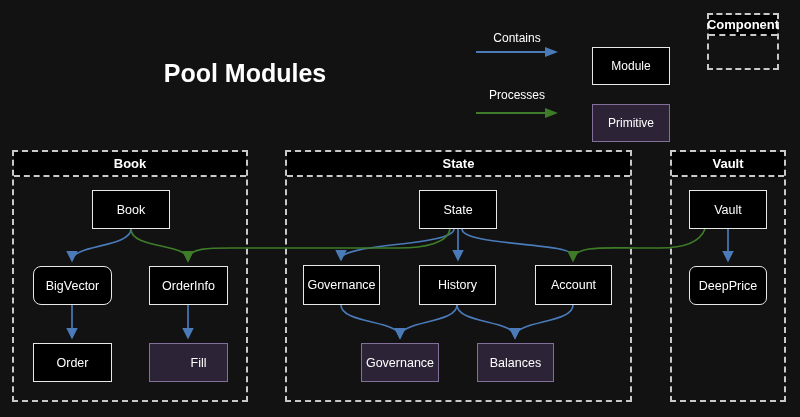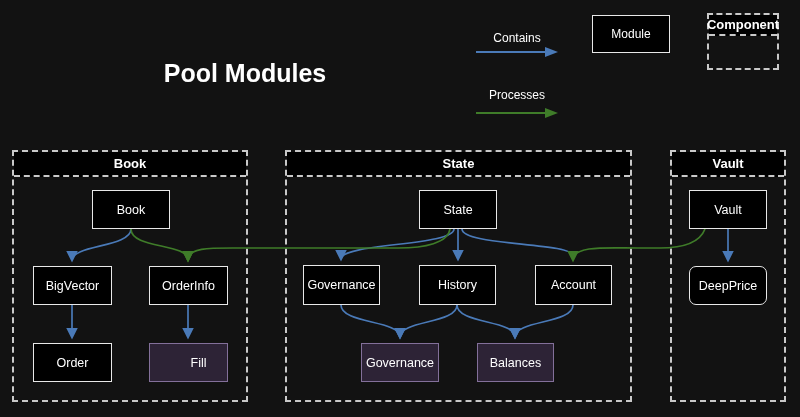--- a/index.html
+++ b/index.html
@@ -40,20 +40,21 @@
     font-size: 12px;
     color: var(--text);
   }
   .legend-arrow { position: absolute; width: 84px; height: 12px; }
   .legend-swatch {
     position: absolute;
     width: 78px; height: 38px;
     display: flex; align-items: center; justify-content: center;
     font-size: 12px;
     color: var(--text);
+    margin-top: 32px;
   }
   .swatch-module { background: var(--node-fill); border: 1.5px solid var(--node-border); }
   .swatch-primitive { background: var(--prim-fill); border: 1.5px solid var(--prim-border); }
   .legend-component {
     position: absolute;
     left: 707px; top: 13px; width: 72px; height: 57px;
     border: 2px dashed var(--cont-border);
   }
   .legend-component-header {
     height: 21px;
@@ -105,20 +106,21 @@
     <path class="arrow-fill-contains" d="M 70 1 L 83 6 L 70 11 Z"></path>
   </svg>
 
   <div class="legend-label" style="left:475px; top:88px;">Processes</div>
   <svg class="legend-arrow" style="left:475px; top:107px;" viewBox="0 0 84 12">
     <line class="legend-line-processes" x1="1" y1="6" x2="71" y2="6"></line>
     <path class="arrow-fill-processes" d="M 70 1 L 83 6 L 70 11 Z"></path>
   </svg>
 
   <div class="legend-swatch swatch-module" style="left:592px; top:15px;">Module</div>
+  <div class="legend-swatch swatch-primitive" style="left:592px; top:72px;">Primitive</div>
 
   <div class="legend-component">
     <div class="legend-component-header">Component</div>
   </div>
 
   <div id="containers-layer">
       <div class="container" style="left: 12px; top: 150px; width: 236px; height: 252px;">
         <div class="container-header">Book</div>
       </div>
       <div class="container" style="left: 285px; top: 150px; width: 347px; height: 252px;">
@@ -147,21 +149,21 @@
       <path d="M 457 305 C 457 324, 400 320, 400 337" class="edge contains" marker-end="url(#arrow-contains)"></path>
       <path d="M 457 305 C 457 324, 515 320, 515 337" class="edge contains" marker-end="url(#arrow-contains)"></path>
       <path d="M 573 305 C 573 324, 515 320, 515 337" class="edge contains" marker-end="url(#arrow-contains)"></path>
       <path d="M 728 229 L 728 260" class="edge contains" marker-end="url(#arrow-contains)"></path>
       <path d="M 131 229 C 131 249, 188 243, 188 260" class="edge processes" marker-end="url(#arrow-processes)"></path>
       <path d="M 450 229 C 448 243, 425 248, 398 248 L 240 248 C 212 248, 188 247, 188 260" class="edge processes" marker-end="url(#arrow-processes)"></path>
       <path d="M 705 229 C 700 242, 683 248, 660 248 L 638 248 C 608 248, 573 245, 573 260" class="edge processes" marker-end="url(#arrow-processes)"></path>
     </svg>
   <div id="nodes-layer">
       <div class="node module" style="left: 92px; top: 190px; width: 78px; height: 39px;">Book</div>
-      <div class="node module" style="left: 33px; top: 266px; width: 79px; height: 39px;">BigVector</div>
+      <div class="node module" style="left: 33px; top: 266px; width: 79px; height: 39px; border-radius: 8px;">BigVector</div>
       <div class="node module" style="left: 149px; top: 266px; width: 79px; height: 39px;">OrderInfo</div>
       <div class="node module" style="left: 33px; top: 343px; width: 79px; height: 39px;">Order</div>
       <div class="node primitive" style="left: 149px; top: 343px; width: 79px; height: 39px; padding-left: 20px;">Fill</div>
       <div class="node module" style="left: 419px; top: 190px; width: 78px; height: 39px;">State</div>
       <div class="node module" style="left: 303px; top: 265px; width: 77px; height: 40px;">Governance</div>
       <div class="node module" style="left: 419px; top: 265px; width: 77px; height: 40px;">History</div>
       <div class="node module" style="left: 535px; top: 265px; width: 77px; height: 40px;">Account</div>
       <div class="node primitive" style="left: 361px; top: 343px; width: 78px; height: 39px;">Governance</div>
       <div class="node primitive" style="left: 477px; top: 343px; width: 77px; height: 39px;">Balances</div>
       <div class="node module" style="left: 689px; top: 190px; width: 78px; height: 39px;">Vault</div>

